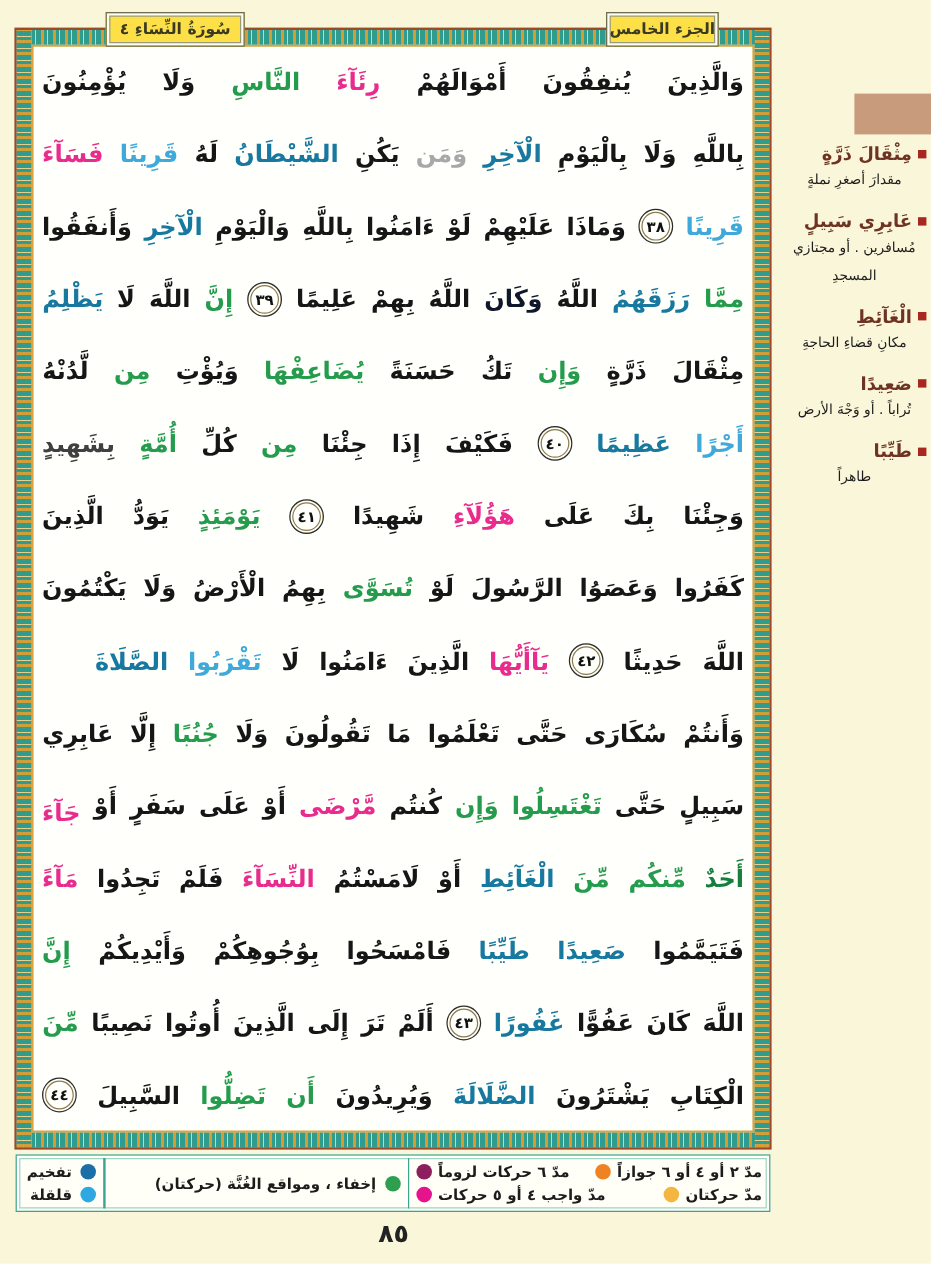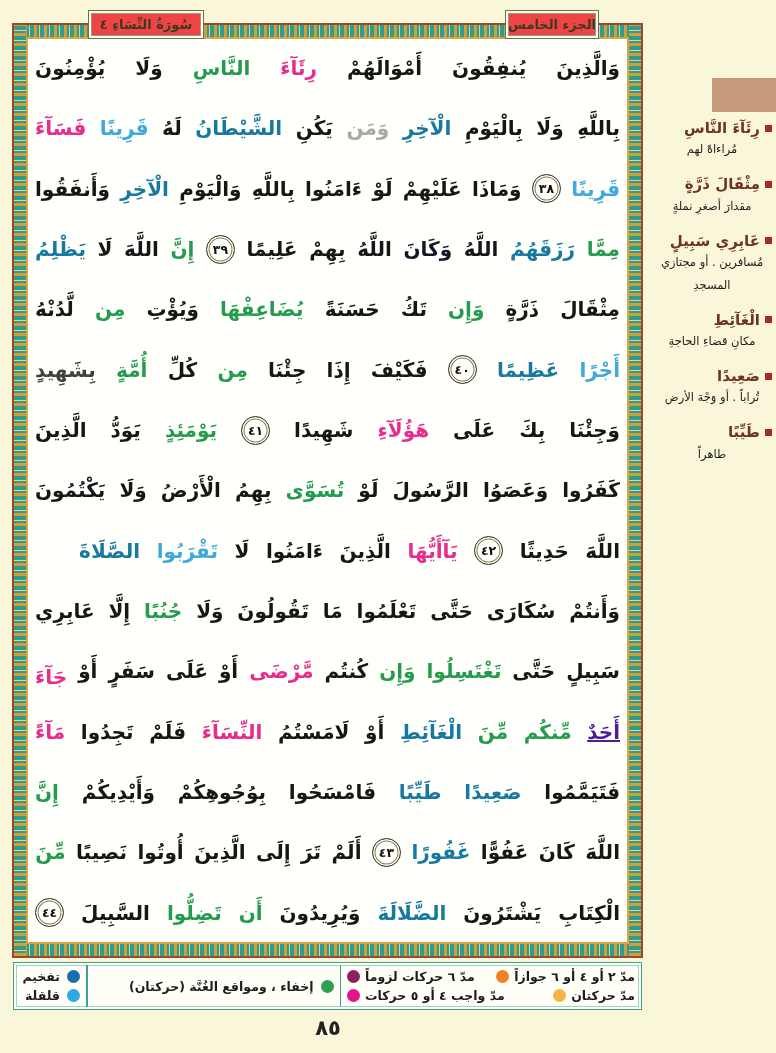--- a/index.html
+++ b/index.html
@@ -22,21 +22,21 @@
   .orn-h { left:-12px; right:-12px; height:12px;
     background:repeating-linear-gradient(90deg,#DA9E33 0 3px,#2F9C8D 3px 5px,#F3D08A 5px 6px,#2F9C8D 6px 10px); }
   .orn-top { top:-12px; } .orn-bottom { bottom:-12px; }
   .orn-v { top:-12px; bottom:-12px; width:12px;
     background:repeating-linear-gradient(0deg,#DA9E33 0 3px,#2F9C8D 3px 5px,#F3D08A 5px 6px,#2F9C8D 6px 10px); }
   .orn-left { left:-12px; } .orn-right { right:-12px; }
 
   
   .cartouche {
     position:absolute; top:10px; height:27px;
-    background:#ef4444;
+    background:#fde047;
     border:1px solid #6d6d50;
     box-shadow: inset 0 0 0 2px #FDFDF4, inset 0 0 0 3px #9a9a78;
     display:flex; align-items:center; justify-content:center;
     font-size:13px; font-weight:bold; color:#3a3a22; z-index:3;
   }
   .cartouche.surah { left:88px; width:114px; }
   .cartouche.juz   { left:505px; width:92px; }
 
   
   .qtext { position:absolute; inset:0; padding:1px 9px; display:flex; flex-direction:column; }
@@ -231,21 +231,21 @@
           <span class="qw" style="color: rgb(37, 156, 77);">وَإِن</span>
           <span class="qw" style="color: rgb(22, 22, 22);">كُنتُم</span>
           <span class="qw" style="color: rgb(232, 43, 141);">مَّرْضَى</span>
           <span class="qw" style="color: rgb(22, 22, 22);">أَوْ</span>
           <span class="qw" style="color: rgb(22, 22, 22);">عَلَى</span>
           <span class="qw" style="color: rgb(22, 22, 22);">سَفَرٍ</span>
           <span class="qw" style="color: rgb(22, 22, 22);">أَوْ</span>
           <span class="qw" style="color: rgb(232, 43, 141); margin-top: 12px;">جَآءَ</span>
         </div>
         <div class="qline">
-          <span class="qw" style="color: #4c1d95; text-decoration: underline;">أَحَدٌ</span>
+          <span class="qw" style="color: #15803d;">أَحَدٌ</span>
           <span class="qw" style="color: rgb(37, 156, 77);">مِّنكُم</span>
           <span class="qw" style="color: rgb(37, 156, 77);">مِّنَ</span>
           <span class="qw" style="color: rgb(24, 121, 160);">الْغَآئِطِ</span>
           <span class="qw" style="color: rgb(22, 22, 22);">أَوْ</span>
           <span class="qw" style="color: rgb(22, 22, 22);">لَامَسْتُمُ</span>
           <span class="qw" style="color: rgb(232, 43, 141);">النِّسَآءَ</span>
           <span class="qw" style="color: rgb(22, 22, 22);">فَلَمْ</span>
           <span class="qw" style="color: rgb(22, 22, 22);">تَجِدُوا</span>
           <span class="qw" style="color: rgb(232, 43, 141);">مَآءً</span>
         </div>
@@ -284,27 +284,20 @@
         </div>
       </div>
   </div>
 
   <div class="tan-rect" id="tanrect" style="background: rgb(200, 155, 124);"></div>
 
   <div class="sidebar" id="sidebar">
       <div class="note">
         <div class="note-head">
           <span class="bullet-sq"></span>
-          <span>رِئَآءَ النَّاسِ</span>
-        </div>
-        <div class="note-def">مُراءاةً لهم</div>
-      </div>
-      <div class="note">
-        <div class="note-head">
-          <span class="bullet-sq"></span>
           <span>مِثْقَالَ ذَرَّةٍ</span>
         </div>
         <div class="note-def">مقدارَ أصغرِ نملةٍ</div>
       </div>
       <div class="note">
         <div class="note-head">
           <span class="bullet-sq"></span>
           <span>عَابِرِي سَبِيلٍ</span>
         </div>
         <div class="note-def">مُسافرين . أو مجتازي المسجدِ</div>

